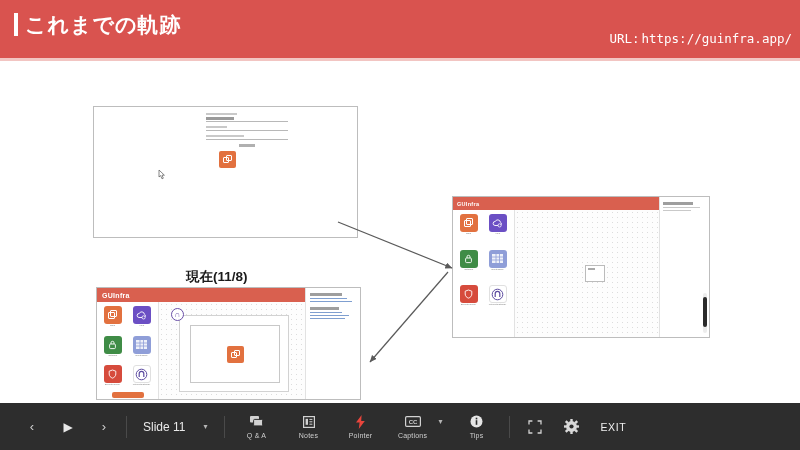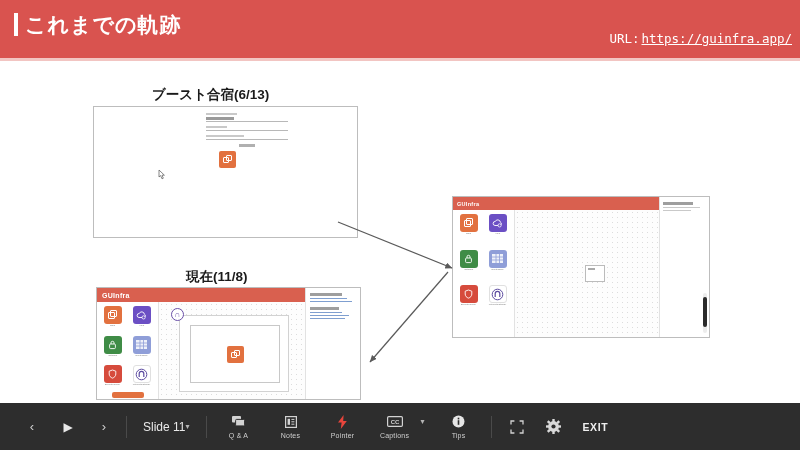--- a/index.html
+++ b/index.html
@@ -30,21 +30,21 @@
   .slide-title {
     color: #ffffff; font-size: 21px; font-weight: 700;
     letter-spacing: 1px; line-height: 1;
   }
   .url-wrap {
     position: absolute; right: 8px; top: 31px;
     font-family: "DejaVu Sans Mono", monospace;
     font-size: 12.5px; color: #ffffff;
     display: flex; align-items: baseline; gap: 2px;
   }
-  .url-link { text-decoration: underline; color: #ffffff; }
+  .url-link { color: #ffffff; }
 
   
   .caption {
     position: absolute;
     font-size: 13.5px; font-weight: 700; color: #1a1a1a;
     white-space: nowrap;
   }
   #cap1 { left: 152px; top: 86px; }
   #cap2 { left: 518px; top: 176px; }
   #cap3 { left: 186px; top: 268px; }
@@ -165,33 +165,33 @@
   .tb-group { display: flex; align-items: center; height: 100%; }
   .tb-nav { gap: 20px; padding: 0 14px 0 24px; }
   .tb-ico-btn {
     color: #cfcfcf; font-size: 13px; line-height: 1;
     display: flex; align-items: center; justify-content: center;
     width: 16px; height: 16px;
   }
   .tb-play { font-size: 12px; color: #e8e8e8; }
   .tb-sep { width: 1px; height: 22px; background: #4a4a4a; }
   .tb-slide {
-    display: flex; align-items: center; padding: 0 16px;
+    display: flex; align-items: center; gap: 18px; padding: 0 16px;
     font-size: 12px; color: #e9e9e9;
   }
   .tb-caret { font-size: 8px; color: #b5b5b5; }
   .tb-tools { display: flex; align-items: center; gap: 0; padding: 0 6px; }
   .tb-tool {
     width: 52px; display: flex; flex-direction: column; align-items: center;
     gap: 3px; justify-content: center;
   }
   .tb-tool-label { font-size: 7px; color: #cfcfcf; letter-spacing: .2px; }
   .tb-tool-ico { height: 14px; display: flex; align-items: center; justify-content: center; }
   .tb-right { display: flex; align-items: center; gap: 22px; padding: 0 18px; }
-  .tb-exit { font-size: 10.5px; letter-spacing: .6px; color: #efefef; font-weight: bold; }
+  .tb-exit { font-size: 10.5px; letter-spacing: .6px; color: #efefef; }
 
   svg { display: block; }
 </style>
 </head>
 <body>
 
 <div id="stage">
 
   <div class="slide-header"></div>
   <div class="header-underline"></div>
@@ -199,21 +199,20 @@
   <div class="title-wrap">
     <div class="title-bar"></div>
     <div class="slide-title">これまでの軌跡</div>
   </div>
 
   <div class="url-wrap">
     <span>URL:</span>
     <span class="url-link">https://guinfra.app/</span>
   </div>
 
-  <div class="caption" id="cap1">ブースト合宿(6/13)</div>
   <div class="caption" id="cap3">現在(11/8)</div>
 
   <div class="shot" id="shot1">
     <div class="form-mock">
       <div class="fm-label"></div>
       <div class="fm-val"></div>
       <div class="fm-line"></div>
       <div class="fm-label w2"></div>
       <div class="fm-line"></div>
       <div class="fm-label w3"></div>

